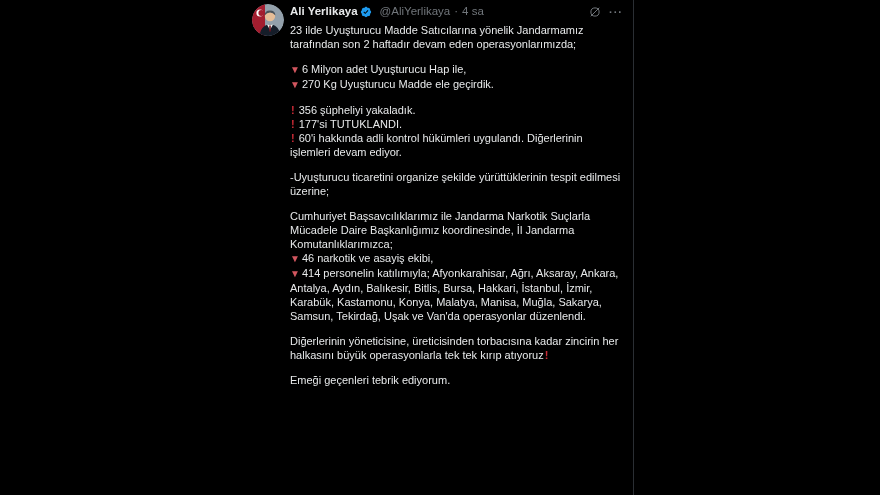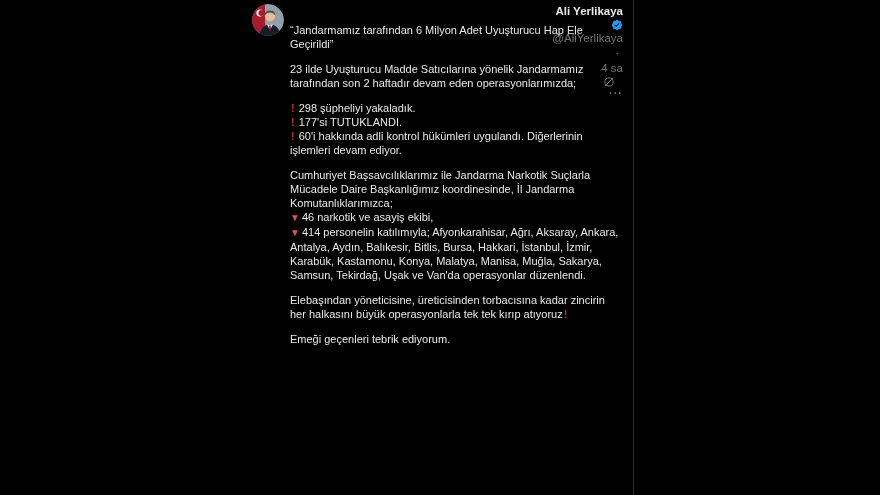--- a/index.html
+++ b/index.html
@@ -8,25 +8,25 @@
     background:#000000;
     font-family:"Liberation Sans","DejaVu Sans",sans-serif;
     -webkit-font-smoothing:antialiased;
   }
   .stage{position:absolute;inset:0;}
   .col-border{position:absolute;left:633px;top:0;width:1px;height:495px;background:#2a2e33;}
   .tweet{position:absolute;left:252px;top:4px;width:381px;display:flex;gap:6px;cursor:pointer;}
   .avatar{width:32px;height:32px;border-radius:50%;overflow:hidden;flex:0 0 32px;}
   .avatar svg{display:block;width:32px;height:32px;}
   .content{flex:1;min-width:0;padding-right:10px;}
-  .header{display:flex;align-items:flex-end;height:15px;font-size:11.5px;line-height:15px;white-space:nowrap;flex-direction:column;}
+  .header{display:flex;align-items:center;height:15px;font-size:11.5px;line-height:15px;white-space:nowrap;}
   .name{font-weight:bold;color:#e7e9ea;}
   .badge{display:inline-flex;margin-left:2px;}
   .badge svg{width:12px;height:12px;}
-  .handle{color:#71767b;margin-left:0;}
+  .handle{color:#71767b;margin-left:8px;}
   .sep{color:#71767b;margin:0 4px;}
   .time{color:#71767b;}
   .spacer{flex:1;}
   .grok{display:inline-flex;margin-right:8px;}
   .grok svg{width:12px;height:12px;}
   .more{color:#71767b;font-size:11px;font-weight:bold;letter-spacing:1px;line-height:10px;}
   .body{color:#e7e9ea;font-size:11px;line-height:14px;}
   .para{margin:11px 0 0 0;}
   .para:first-child{margin-top:4px;}
   .tri{color:#d2565f;font-size:10px;margin-right:2px;}
@@ -76,25 +76,26 @@
         <span class="grok">
           <svg viewBox="0 0 24 24" fill="none" stroke="#71767b" stroke-width="2">
             <circle cx="12" cy="12" r="8.2"></circle>
             <line x1="3.5" y1="20.5" x2="20.5" y2="3.5"></line>
           </svg>
         </span>
         <span class="more">···</span>
       </div>
 
       <div class="body">
-          <p class="para"><span class="seg">“Jandarmamız tarafından 6 Milyon Adet Uyuşturucu Hap Ele Geçirildi”</span></p>
           <p class="para"><span class="seg">23 ilde Uyuşturucu Madde Satıcılarına yönelik Jandarmamız tarafından son 2 haftadır devam eden operasyonlarımızda;</span></p>
-          <p class="para"><span class="ex">!</span><span class="seg">298 şüpheliyi yakaladık.</span><br><span class="ex">!</span><span class="seg">177'si TUTUKLANDI.</span><br><span class="ex">!</span><span class="seg">60'i hakkında adli kontrol hükümleri uygulandı. Diğerlerinin işlemleri devam ediyor.</span></p>
+          <p class="para"><span class="tri">▼</span><span class="seg">6 Milyon adet Uyuşturucu Hap ile,</span><br><span class="tri">▼</span><span class="seg">270 Kg Uyuşturucu Madde ele geçirdik.</span></p>
+          <p class="para"><span class="ex">!</span><span class="seg">356 şüpheliyi yakaladık.</span><br><span class="ex">!</span><span class="seg">177'si TUTUKLANDI.</span><br><span class="ex">!</span><span class="seg">60'i hakkında adli kontrol hükümleri uygulandı. Diğerlerinin işlemleri devam ediyor.</span></p>
+          <p class="para"><span class="seg">-Uyuşturucu ticaretini organize şekilde yürüttüklerinin tespit edilmesi üzerine;</span></p>
           <p class="para"><span class="seg">Cumhuriyet Başsavcılıklarımız ile Jandarma Narkotik Suçlarla Mücadele Daire Başkanlığımız koordinesinde, İl Jandarma Komutanlıklarımızca;</span><br><span class="tri">▼</span><span class="seg">46 narkotik ve asayiş ekibi,</span><br><span class="tri">▼</span><span class="seg">414 personelin katılımıyla; Afyonkarahisar, Ağrı, Aksaray, Ankara, Antalya, Aydın, Balıkesir, Bitlis, Bursa, Hakkari, İstanbul, İzmir, Karabük, Kastamonu, Konya, Malatya, Manisa, Muğla, Sakarya, Samsun, Tekirdağ, Uşak ve Van'da operasyonlar düzenlendi.</span></p>
-          <p class="para"><span class="seg">Elebaşından yöneticisine, üreticisinden torbacısına kadar zincirin her halkasını büyük operasyonlarla tek tek kırıp atıyoruz</span><span class="ex">!</span></p>
+          <p class="para"><span class="seg">Diğerlerinin yöneticisine, üreticisinden torbacısına kadar zincirin her halkasını büyük operasyonlarla tek tek kırıp atıyoruz</span><span class="ex">!</span></p>
           <p class="para"><span class="seg">Emeği geçenleri tebrik ediyorum.</span></p>
         </div>
 
     </div>
   </article>
 
   <div class="col-border"></div>
 </div>
 
 </body></html>

